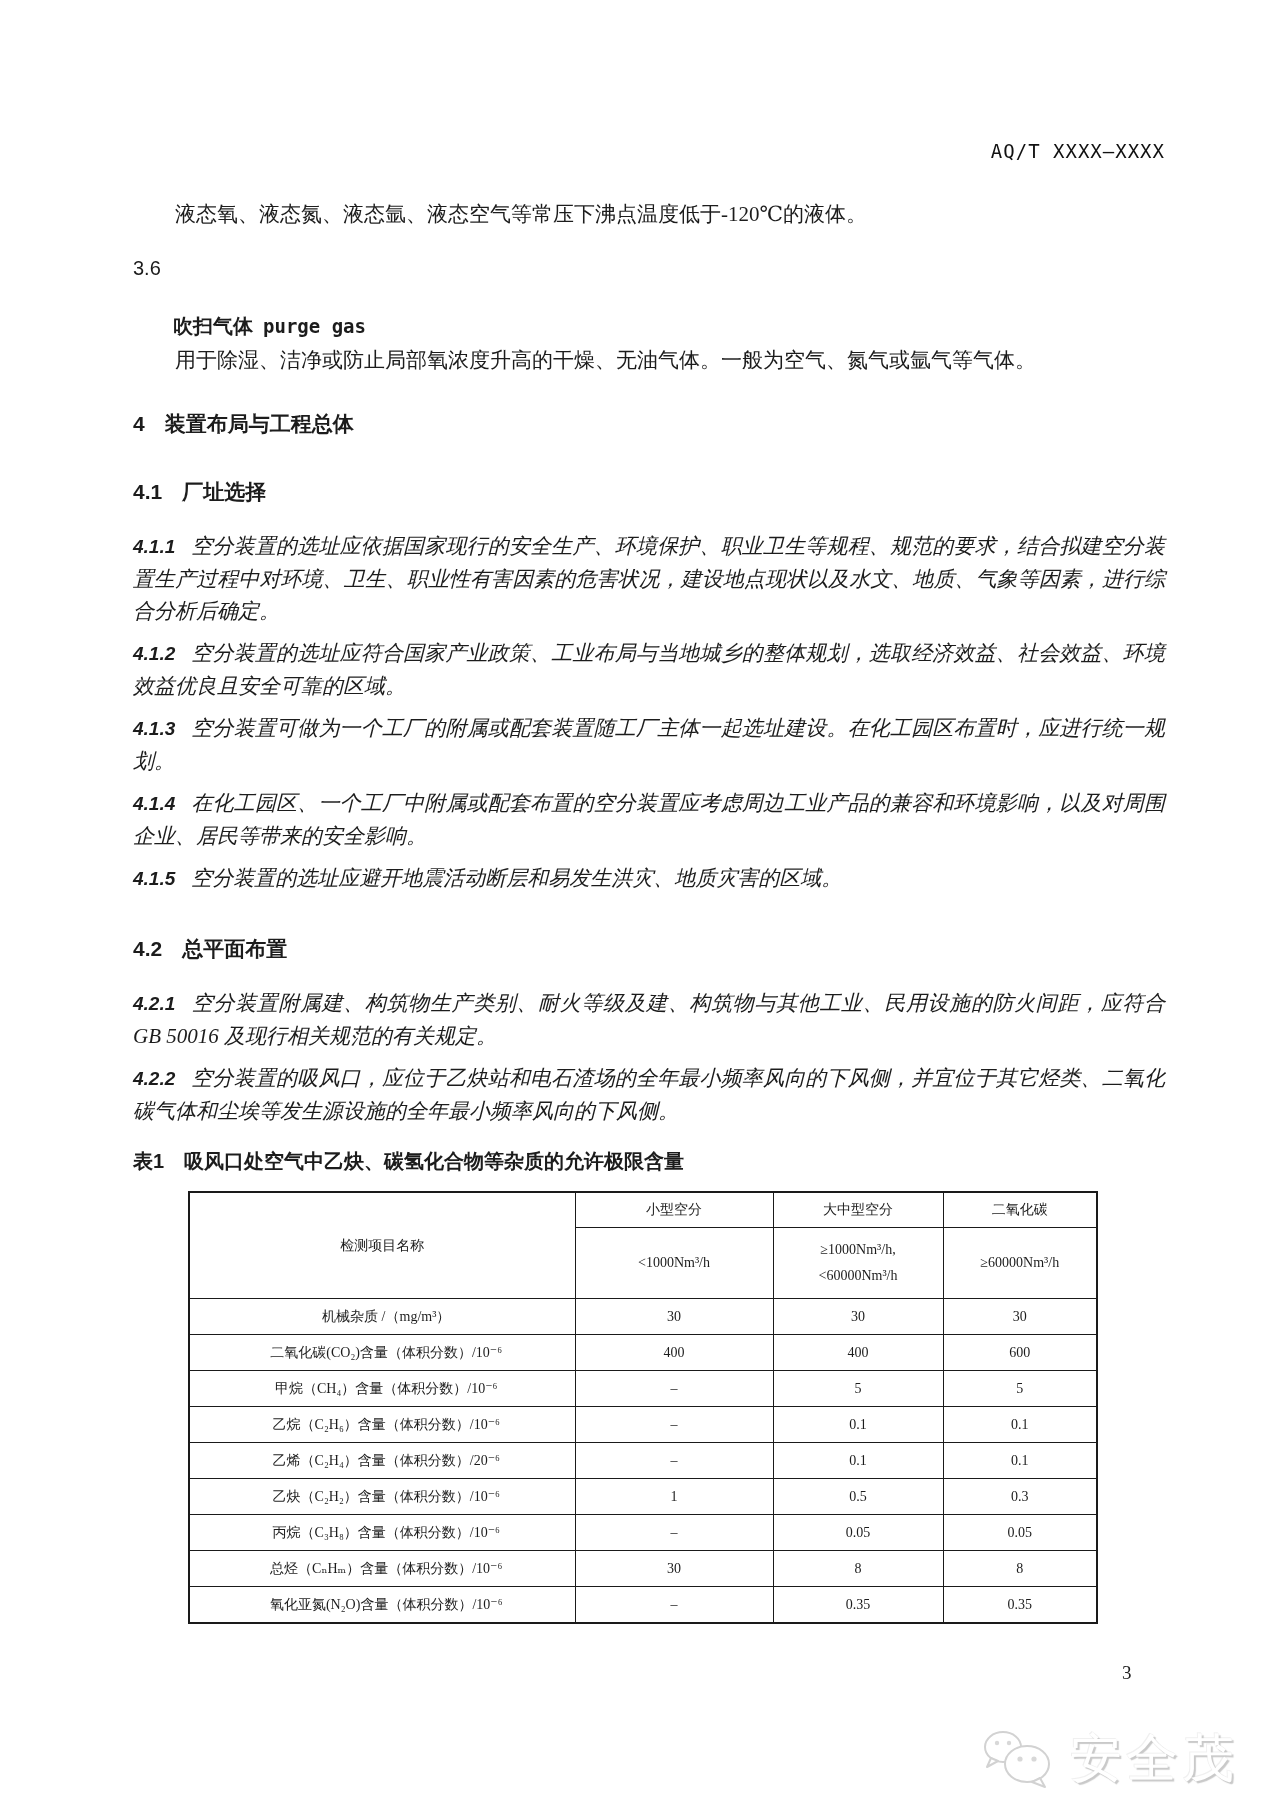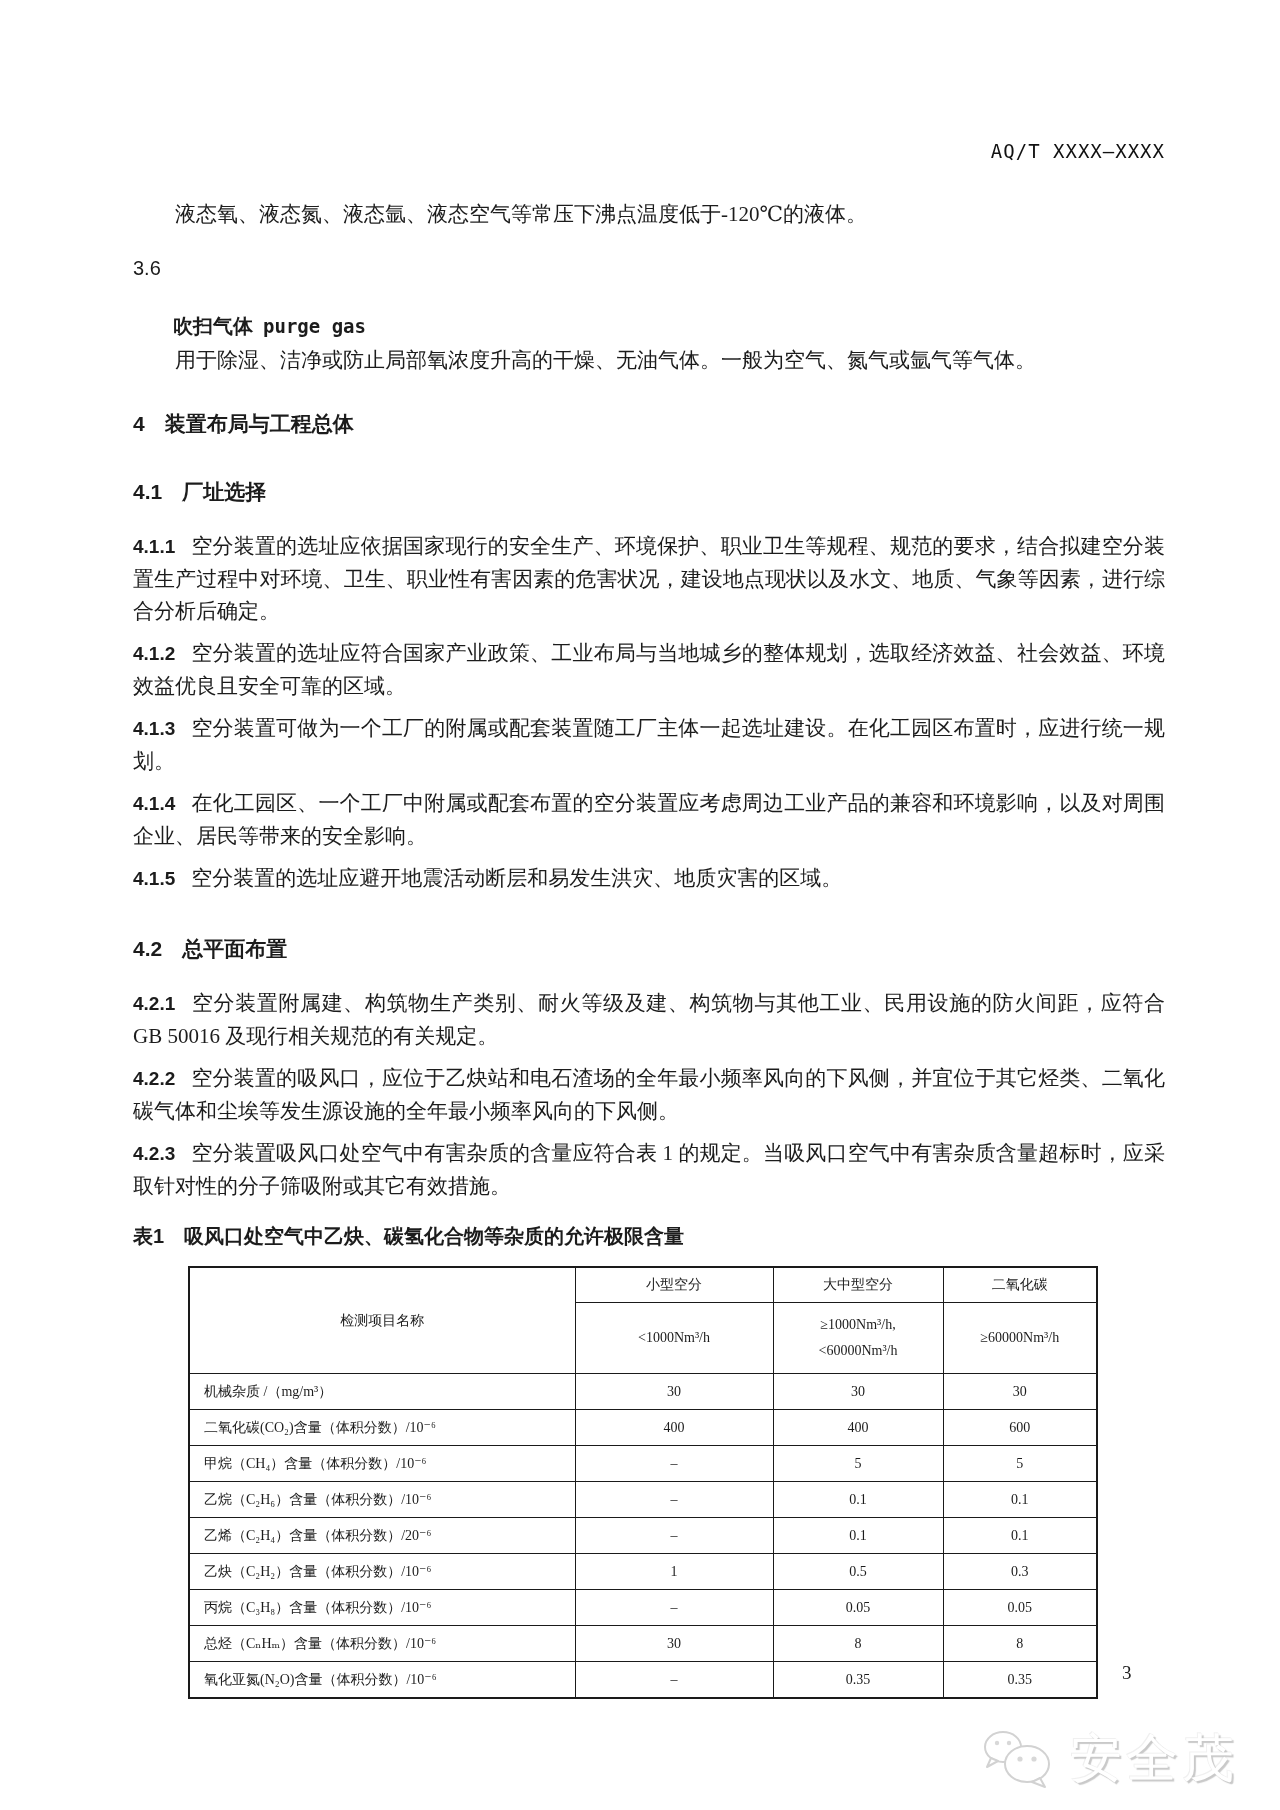--- a/index.html
+++ b/index.html
@@ -31,21 +31,21 @@
   h2.sec {
     margin:34px 0 0 0; font-size:21px; font-weight:bold;
     font-family:"Liberation Sans","DejaVu Sans",sans-serif;
   }
   h3.sec {
     margin:40px 0 0 0; font-size:21px; font-weight:bold;
     font-family:"Liberation Sans","DejaVu Sans",sans-serif;
   }
   .sec .num { margin-right:20px; }
   .clauses p.clause { margin-top:10px; }
-  .clauses { margin-top:24px; }
+  .clauses { margin-top:24px;font-style:italic; }
   .clause .cnum {
     font-family:"Liberation Sans","DejaVu Sans",sans-serif;
     font-weight:bold; font-size:19px; margin-right:16px;
   }
   .tbl-title {
     margin-top:20px; text-align:left; font-weight:bold;
     font-family:"Liberation Sans","DejaVu Sans",sans-serif;
     font-size:20px; line-height:28px;
   }
   table.limits {
@@ -63,21 +63,21 @@
     font-weight:normal;
     font-size:14px;
     padding:2px 6px;
     text-align:center;
     vertical-align:middle;
   }
   table.limits { border:2px solid #1a1a1a; }
   table.limits thead tr.r1 th { height:30px; }
   table.limits thead tr.r2 td { height:66px; white-space:pre-line; line-height:26px; }
   table.limits tbody td { height:31px; }
-  table.limits tbody td.item { text-align:left; padding-left:14px; }
+  table.limits tbody td.item { text-align:center; padding-left:14px; }
   .page-number {
     position:absolute; left:1122px; top:1662px;
     font-size:19px; font-family:"Liberation Serif",serif; color:#222;
   }
   .watermark {
     position:absolute; right:42px; bottom:16px;
     display:flex; align-items:center; gap:10px;
   }
   .wm-text {
     font-family:"Liberation Sans","DejaVu Sans",sans-serif;
@@ -112,21 +112,20 @@
         <p class="clause"><span class="cnum">4.1.3</span><span>空分装置可做为一个工厂的附属或配套装置随工厂主体一起选址建设。在化工园区布置时，应进行统一规划。</span></p>
         <p class="clause"><span class="cnum">4.1.4</span><span>在化工园区、一个工厂中附属或配套布置的空分装置应考虑周边工业产品的兼容和环境影响，以及对周围企业、居民等带来的安全影响。</span></p>
         <p class="clause"><span class="cnum">4.1.5</span><span>空分装置的选址应避开地震活动断层和易发生洪灾、地质灾害的区域。</span></p>
       </div>
 
     <h3 class="sec"><span class="num">4.2</span><span>总平面布置</span></h3>
 
     <div class="clauses" id="clauses-42">
         <p class="clause"><span class="cnum">4.2.1</span><span>空分装置附属建、构筑物生产类别、耐火等级及建、构筑物与其他工业、民用设施的防火间距，应符合 GB 50016 及现行相关规范的有关规定。</span></p>
         <p class="clause"><span class="cnum">4.2.2</span><span>空分装置的吸风口，应位于乙炔站和电石渣场的全年最小频率风向的下风侧，并宜位于其它烃类、二氧化碳气体和尘埃等发生源设施的全年最小频率风向的下风侧。</span></p>
-        <p class="clause"><span class="cnum">4.2.3</span><span>空分装置吸风口处空气中有害杂质的含量应符合表 1 的规定。当吸风口空气中有害杂质含量超标时，应采取针对性的分子筛吸附或其它有效措施。</span></p>
       </div>
 
     <div class="tbl-title">表1　吸风口处空气中乙炔、碳氢化合物等杂质的允许极限含量</div>
 
     <table class="limits">
       <colgroup>
           <col class="c1">
           <col class="c2">
           <col class="c3">
           <col class="c4">

